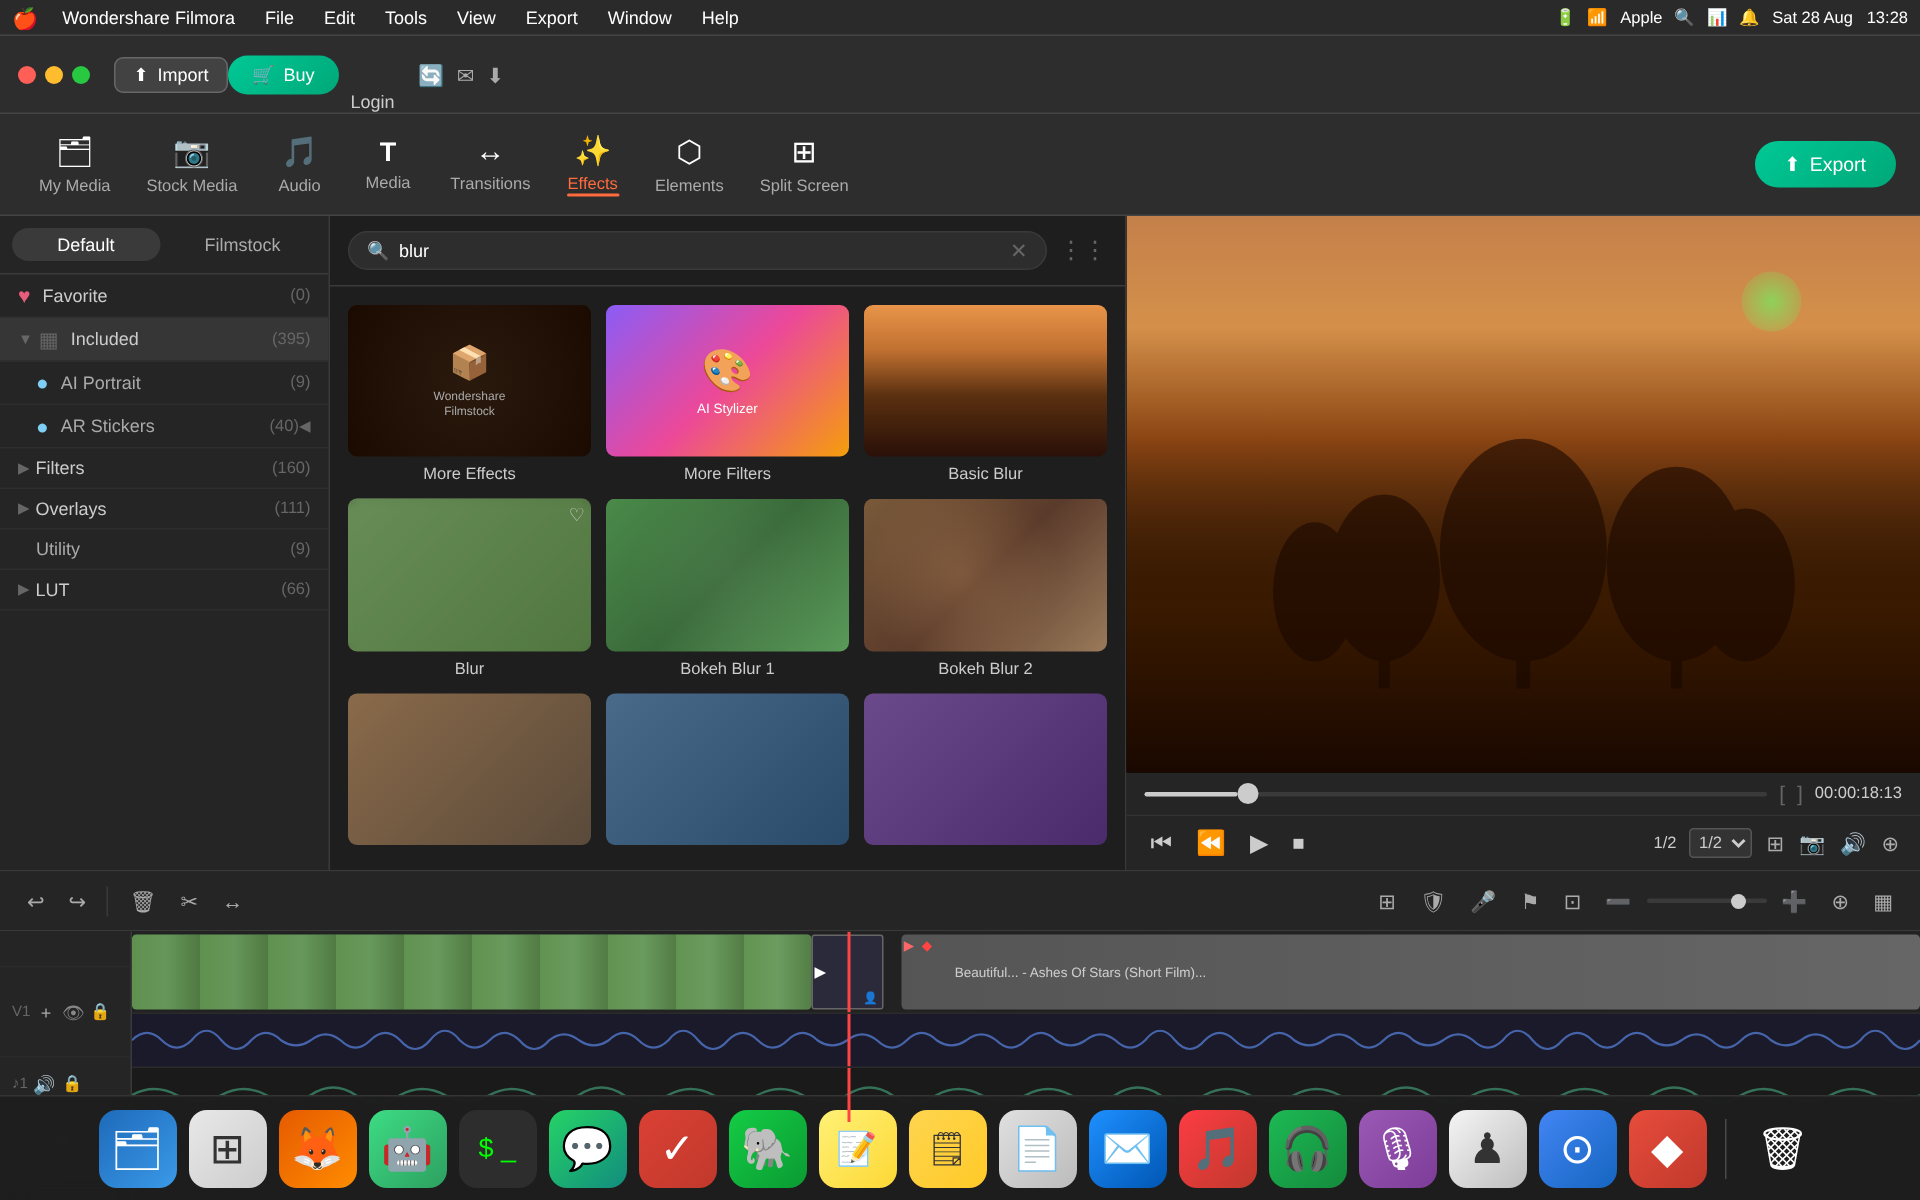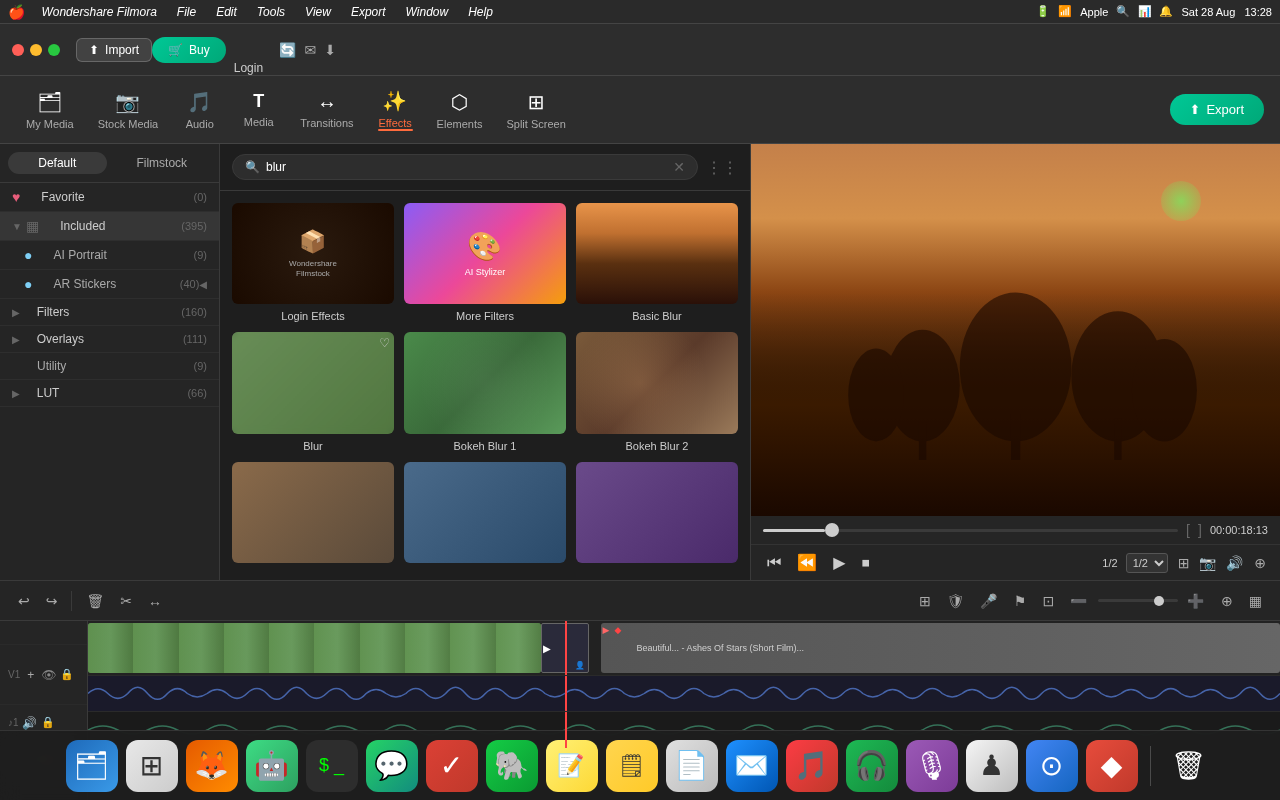--- a/index.html
+++ b/index.html
@@ -6,21 +6,21 @@
     body { width: 1280px; height: 800px; background: #1e1e1e; font-family: -apple-system, BlinkMacSystemFont, 'SF Pro Text', sans-serif; overflow: hidden; color: #fff; font-size: 12px; }
 
     
     .menubar {
       width: 100%; height: 24px; background: #2a2a2a; display: flex; align-items: center;
       padding: 0 8px; gap: 12px; font-size: 12px; color: #fff; border-bottom: 1px solid #444;
     }
     .menubar-left { display: flex; align-items: center; gap: 12px; }
     .menubar-right { display: flex; align-items: center; gap: 8px; margin-left: auto; font-size: 11px; }
     .apple-logo { font-size: 14px; }
-    .menu-item { cursor: pointer; padding: 0 4px; font-style: italic; }
+    .menu-item { cursor: pointer; padding: 0 4px; }
 
     
     .titlebar {
       width: 100%; height: 52px; background: #2d2d2d; display: flex; align-items: center;
       padding: 0 12px; border-bottom: 1px solid #444;
     }
     .traffic-lights { display: flex; gap: 6px; margin-right: 16px; }
     .tl-btn { width: 12px; height: 12px; border-radius: 50%; cursor: pointer; }
     .tl-close { background: #ff5f57; }
     .tl-min { background: #febc2e; }
@@ -73,21 +73,21 @@
       text-align: center; font-size: 12px; color: #aaa; border: none; background: none;
     }
     .sidebar-tab.active { background: #3a3a3a; color: #fff; }
     .sidebar-list { flex: 1; overflow-y: auto; }
     .sidebar-item {
       display: flex; align-items: center; padding: 6px 12px; cursor: pointer;
       border-bottom: 1px solid #2e2e2e;
     }
     .sidebar-item.selected { background: rgba(255,255,255,0.08); }
     .sidebar-item-icon { margin-right: 8px; font-size: 14px; }
-    .sidebar-item-label { flex: 1; font-size: 12px; color: #ccc; margin-left: 13px; }
+    .sidebar-item-label { flex: 1; font-size: 12px; color: #ccc; }
     .sidebar-item-count { font-size: 11px; color: #666; }
     .sidebar-item-arrow { font-size: 10px; color: #666; margin-right: 4px; }
     .sidebar-sub { padding-left: 24px; }
     .sidebar-sub .sidebar-item-label { color: #aaa; }
     .heart-icon { color: #e85d7b; }
     .grid-icon { color: #666; }
 
     
     .effects-panel {
       flex: 1; background: #1e1e1e; display: flex; flex-direction: column;
@@ -365,21 +365,21 @@
     </div>
     <div class="effects-grid">
 
       <div class="effect-card">
         <div class="effect-thumb effect-thumb-filmstock">
           <div style="display:flex;flex-direction:column;align-items:center;justify-content:center;height:100%;gap:4px;">
             <div style="font-size:22px;">📦</div>
             <div style="font-size:8px;color:#aaa;text-align:center;line-height:1.2;">Wondershare<br>Filmstock</div>
           </div>
         </div>
-        <div class="effect-label">Login Effects</div>
+        <div class="effect-label">More Effects</div>
       </div>
 
       <div class="effect-card">
         <div class="effect-thumb ai-stylizer-thumb">
           <div style="display:flex;flex-direction:column;align-items:center;justify-content:center;height:100%;gap:4px;">
             <div style="font-size:28px;">🎨</div>
             <div style="font-size:9px;color:#fff;text-align:center;">AI Stylizer</div>
           </div>
         </div>
         <div class="effect-label">More Filters</div>

